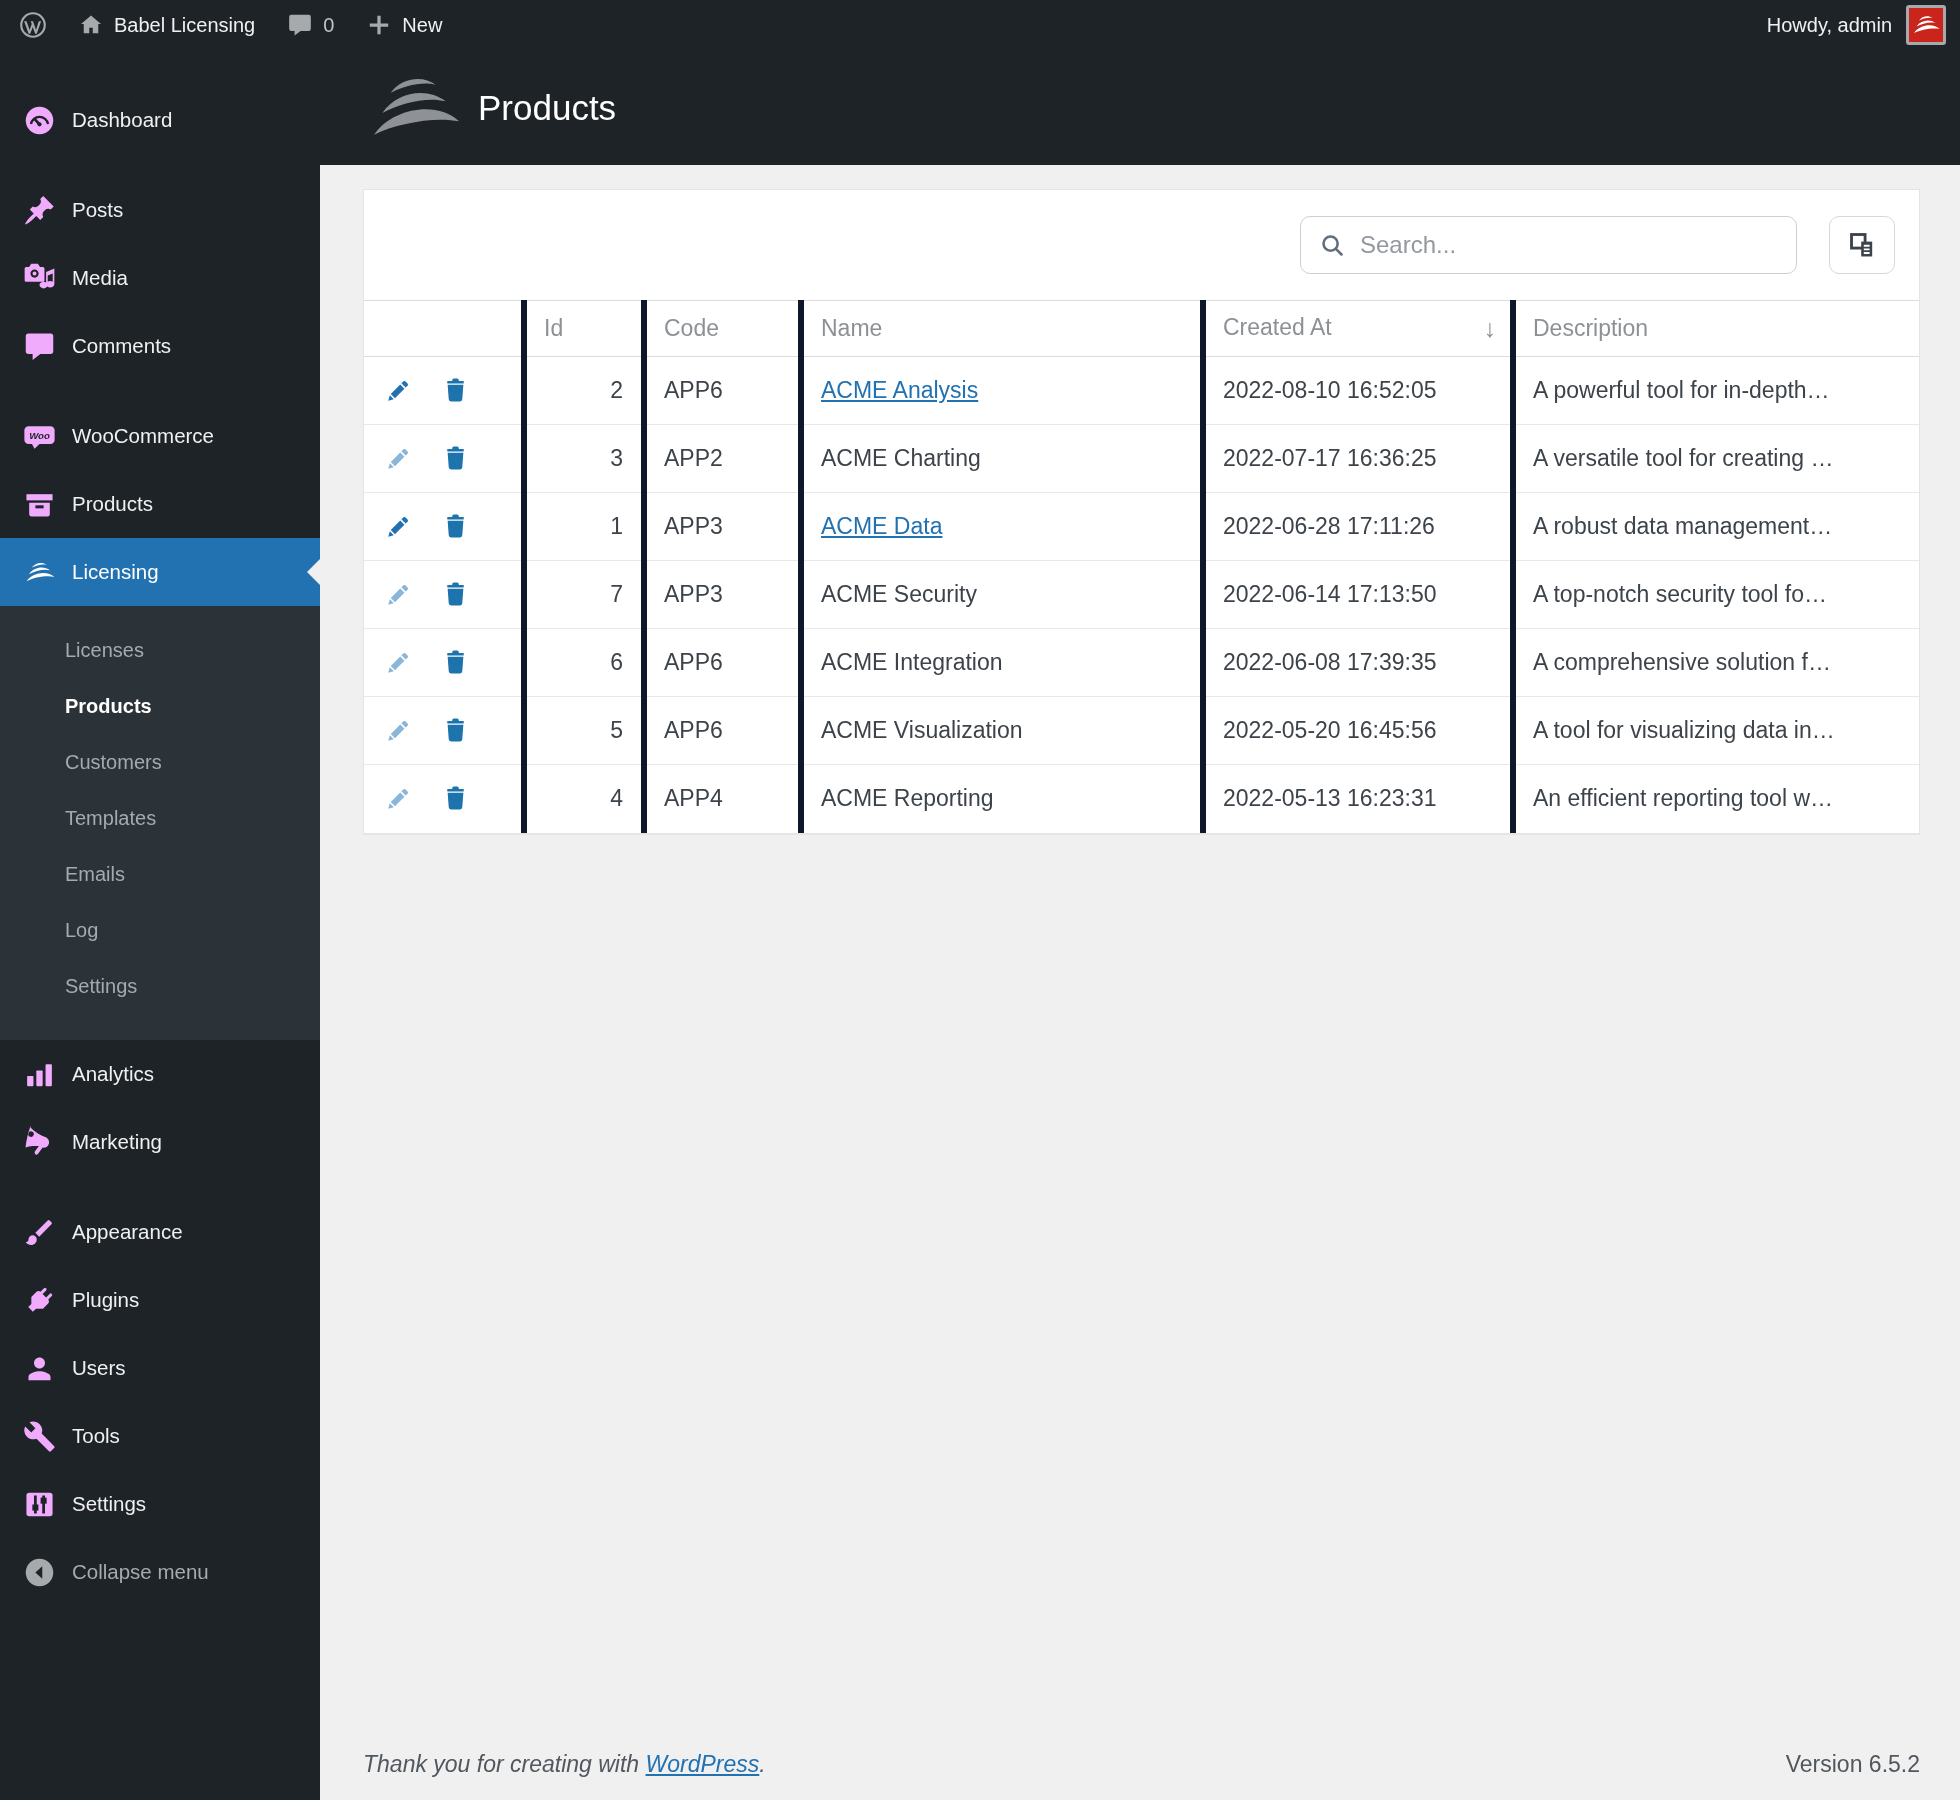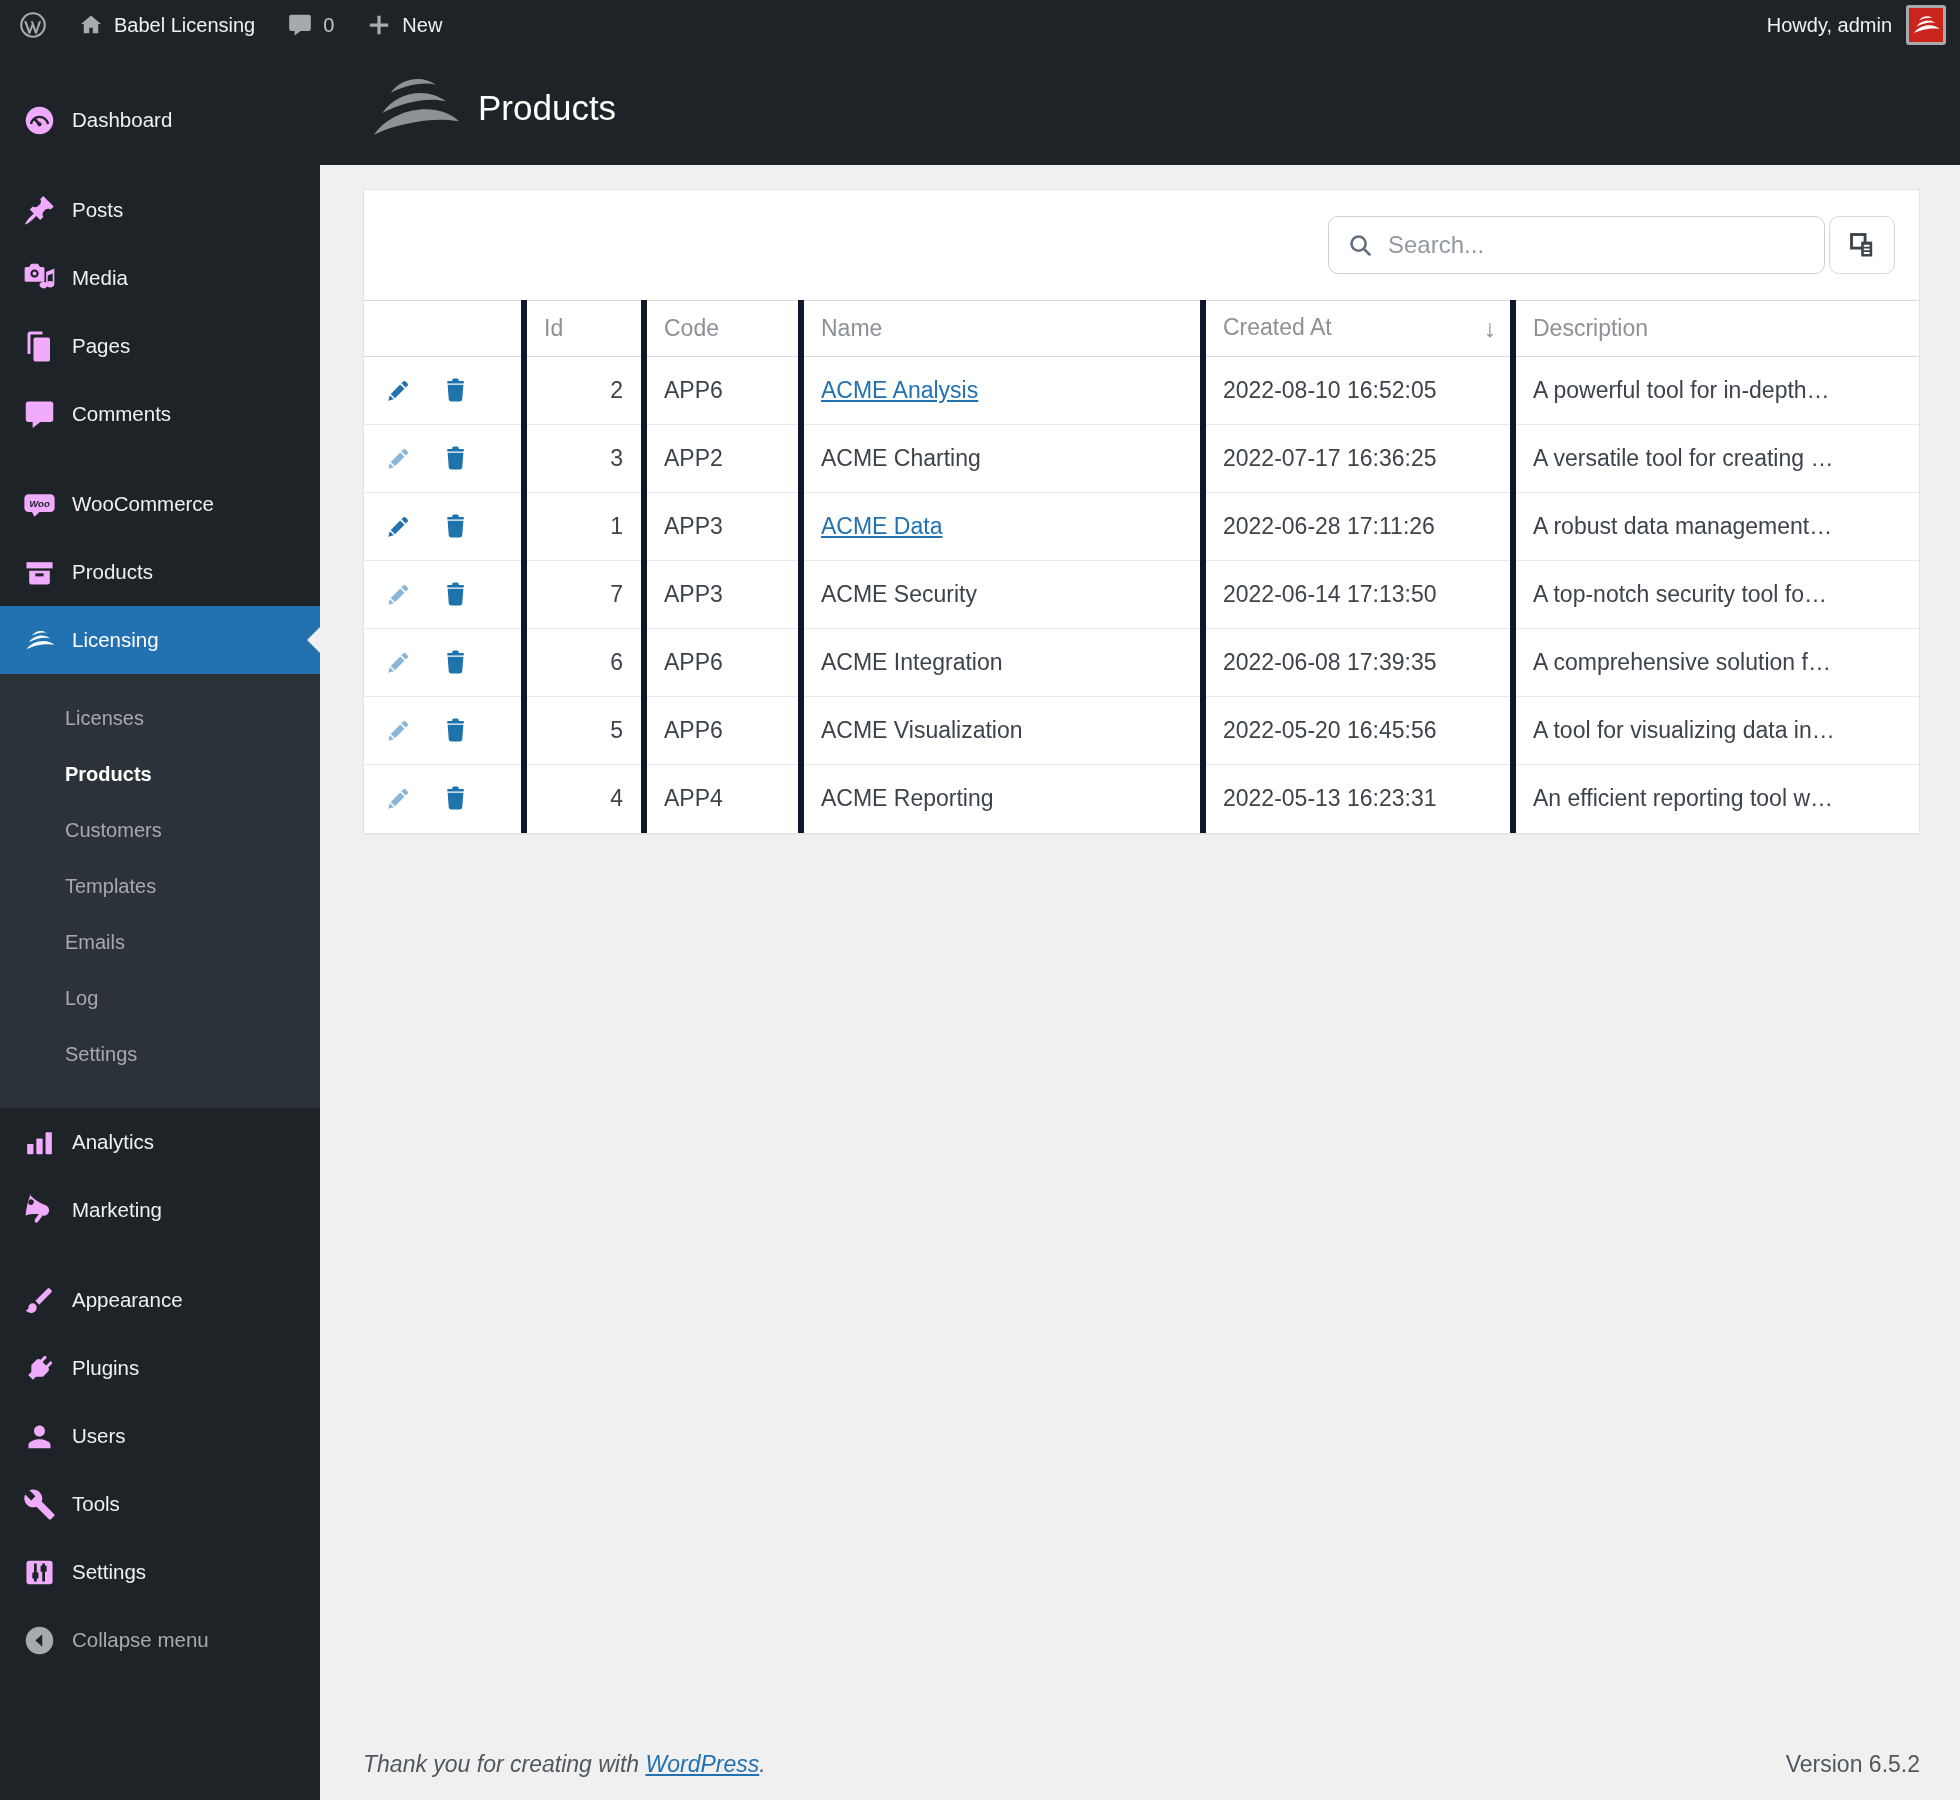--- a/index.html
+++ b/index.html
@@ -66,21 +66,21 @@
   .page-header .plogo{ width:100px; height:80px; color:#8e9296; }
   .page-header .plogo svg{ width:100%; height:100%; }
   .page-title{ color:#fff; font-size:35px; font-weight:400; margin-left:14px; }
 
   .card{
     margin:24px 40px 0 43px; background:#fff;
     border:1px solid #e2e4e7; box-shadow:0 1px 1px rgba(0,0,0,.04);
   }
   .toolbar{
     height:110px; display:flex; align-items:center; justify-content:flex-end;
-    gap:4px; padding:0 24px;
+    gap:32px; padding:0 24px;
   }
   .searchbox{
     width:497px; height:58px; border:1.5px solid #ccd0d4; border-radius:10px;
     display:flex; align-items:center; padding:0 18px; gap:14px; background:#fff;
   }
   .searchbox .ic{ width:27px; height:27px; color:#5f6f7e; flex:0 0 27px; }
   .searchbox .ic svg{ width:100%; height:100%; }
   .searchbox input{
     border:none; outline:none; flex:1; font-size:24px; color:#3c434a;
     font-family:"Liberation Sans", sans-serif; background:transparent;
@@ -196,29 +196,20 @@
       </span>
       <span class="menu-label">Posts</span>
     </div>
     <div class="menu-item">
       <span class="menu-icon">
         <svg viewBox="0 0 20 20" fill="currentColor">
           <path d="M13 11V4c0-.55-.45-1-1-1h-1.67L9 1H5L3.67 3H2c-.55 0-1 .45-1 1v7c0 .55.45 1 1 1h10c.55 0 1-.45 1-1zM7 4.5c1.38 0 2.5 1.12 2.5 2.5S8.38 9.5 7 9.5 4.5 8.38 4.5 7 5.62 4.5 7 4.5zm0 1.3c-.66 0-1.2.54-1.2 1.2s.54 1.2 1.2 1.2 1.2-.54 1.2-1.2-.54-1.2-1.2-1.2zM14 6l5-2v9.5c0 1.1-1.15 2-2.5 2s-2.5-.9-2.5-2 1.15-2 2.5-2c.54 0 1.05.15 1.5.41V7.03l-3 1.22V14c0 1.1-1.15 2-2.5 2S10 15.1 10 14s1.15-2 2.5-2c.54 0 1.05.15 1.5.41V6z"></path>
         </svg>
       </span>
       <span class="menu-label">Media</span>
-    </div>
-    <div class="menu-item">
-      <span class="menu-icon">
-        <svg viewBox="0 0 22 22" fill="currentColor">
-          <path d="M5 1h8v2H5v13H3V3a2 2 0 0 1 2-2z"></path>
-          <rect x="7" y="5" width="11" height="16" rx="1.2"></rect>
-        </svg>
-      </span>
-      <span class="menu-label">Pages</span>
     </div>
     <div class="menu-item">
       <span class="menu-icon">
         <svg viewBox="0 0 24 24" fill="currentColor">
           <path d="M20 2.5H4a2 2 0 0 0-2 2v11a2 2 0 0 0 2 2h3v4.3l5.6-4.3H20a2 2 0 0 0 2-2v-11a2 2 0 0 0-2-2z"></path>
         </svg>
       </span>
       <span class="menu-label">Comments</span>
     </div>
     <div class="menu-item gap-before">

